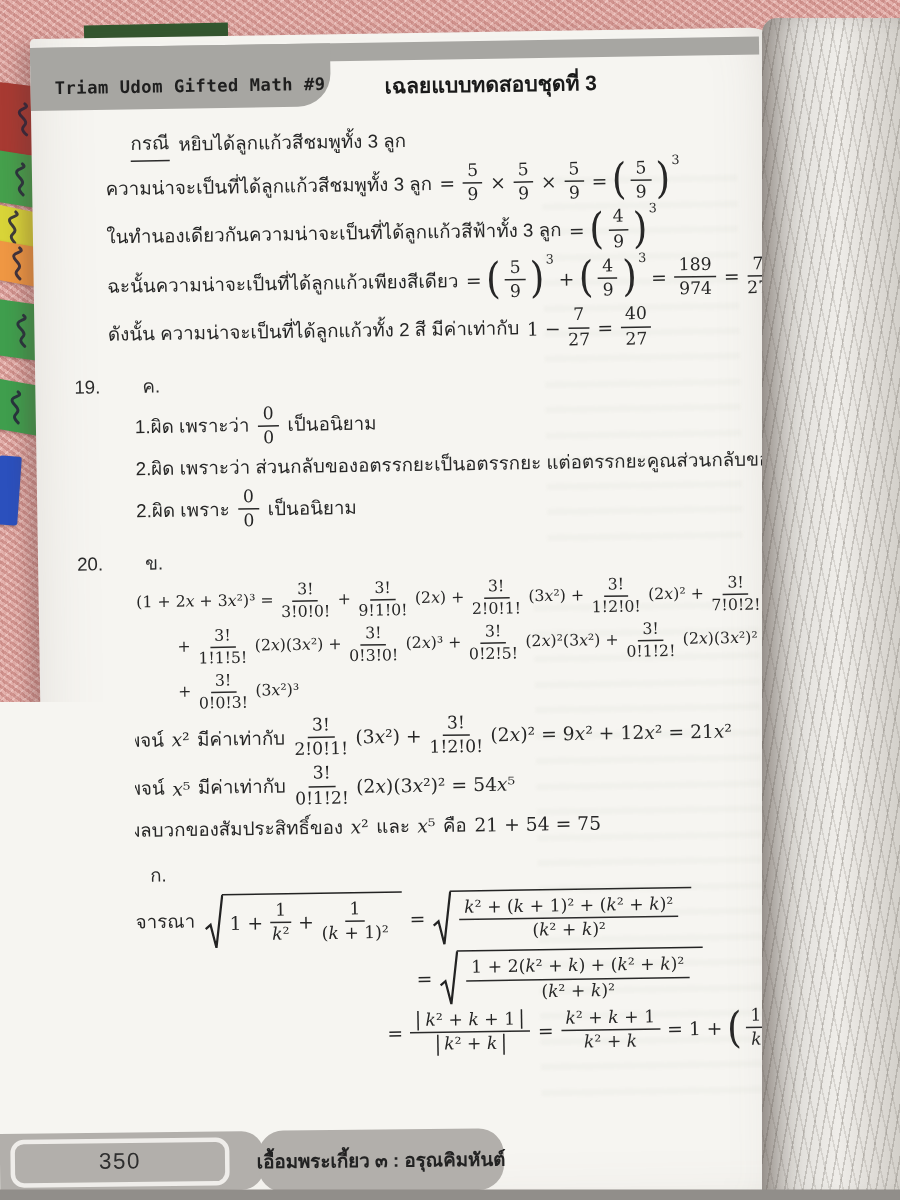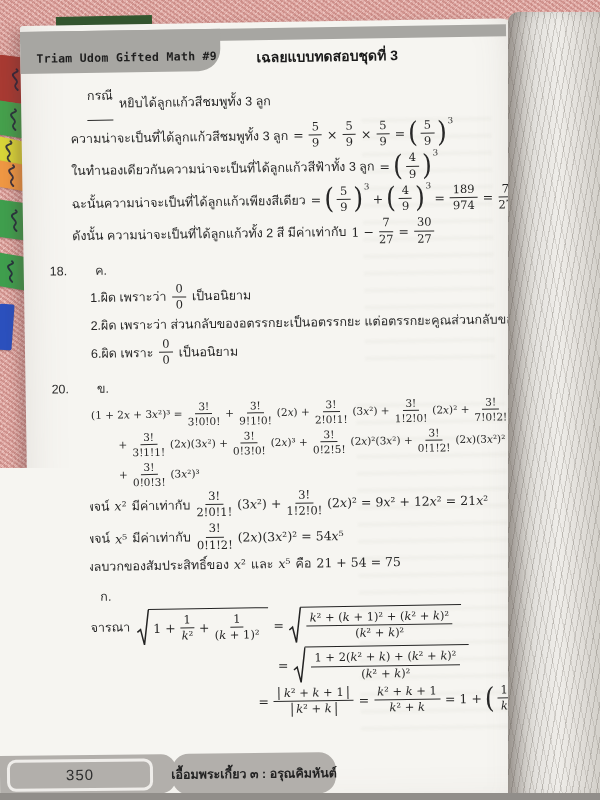--- a/index.html
+++ b/index.html
@@ -62,21 +62,21 @@
   .sec-head{margin-top:10px;padding-left:26px;font-size:12.5px;}
   .sec-head .ans{margin-left:28px;}
   .ind-a{padding-left:46px;}
   .ind-b{padding-left:63px;}
   .ind-c{padding-left:90px;}
   .ind-d{padding-left:55px;}
   .ind-e{padding-left:50px;}
   .ind-f{padding-left:246px;}
   .ind-g{padding-left:226px;}
   .tx{font-size:12.5px;margin:0 3px;color:#262626;}
-  .u{border-bottom:1.1px solid #2b2b2b;padding-bottom:14px;}
+  .u{border-bottom:1.1px solid #2b2b2b;padding-bottom:1px;}
   .m{font-family:"DejaVu Serif",serif;font-size:12.5px;color:#262626;margin:0 2px;white-space:pre;}
   .m i{font-style:italic;}
   .fr{display:inline-flex;flex-direction:column;align-items:center;margin:0 3px;
     font-family:"DejaVu Serif",serif;color:#262626;}
   .fn,.fd{display:inline-flex;align-items:center;justify-content:center;font-size:11.5px;line-height:1.15;}
   .fn{border-bottom:1px solid #2a2a2a;padding:0 3px 1px;}
   .fd{padding-top:1px;}
   .fn .m,.fd .m{font-size:inherit;margin:0;}
   .small .m{font-size:10.5px;}
   .small .fn,.small .fd{font-size:10px;}
@@ -284,48 +284,48 @@
           <span class="fn">
             <span class="m">7</span>
           </span>
           <span class="fd">
             <span class="m">27</span>
           </span>
         </span>
         <span class="m">=</span>
         <span class="fr">
           <span class="fn">
-            <span class="m">30</span>
+            <span class="m">40</span>
           </span>
           <span class="fd">
             <span class="m">27</span>
           </span>
         </span>
       </div>
       <div class="line sec-head">
-        <span class="num">18.</span>
+        <span class="num">19.</span>
         <span class="ans">ค.</span>
       </div>
       <div class="line ind-b">
         <span class="tx">1.ผิด เพราะว่า</span>
         <span class="fr">
           <span class="fn">
             <span class="m">0</span>
           </span>
           <span class="fd">
             <span class="m">0</span>
           </span>
         </span>
         <span class="tx">เป็นอนิยาม</span>
       </div>
       <div class="line ind-b">
         <span class="tx">2.ผิด เพราะว่า ส่วนกลับของอตรรกยะเป็นอตรรกยะ แต่อตรรกยะคูณส่วนกลับของมันจะได้ 1</span>
       </div>
       <div class="line ind-b">
-        <span class="tx">6.ผิด เพราะ</span>
+        <span class="tx">2.ผิด เพราะ</span>
         <span class="fr">
           <span class="fn">
             <span class="m">0</span>
           </span>
           <span class="fd">
             <span class="m">0</span>
           </span>
         </span>
         <span class="tx">เป็นอนิยาม</span>
       </div>
@@ -381,21 +381,21 @@
         </span>
         <span class="m">(3<i>x</i>²)²</span>
       </div>
       <div class="line ind-c small">
         <span class="m">+</span>
         <span class="fr">
           <span class="fn">
             <span class="m">3!</span>
           </span>
           <span class="fd">
-            <span class="m">3!1!1!</span>
+            <span class="m">1!1!5!</span>
           </span>
         </span>
         <span class="m">(2<i>x</i>)(3<i>x</i>²) +</span>
         <span class="fr">
           <span class="fn">
             <span class="m">3!</span>
           </span>
           <span class="fd">
             <span class="m">0!3!0!</span>
           </span>

